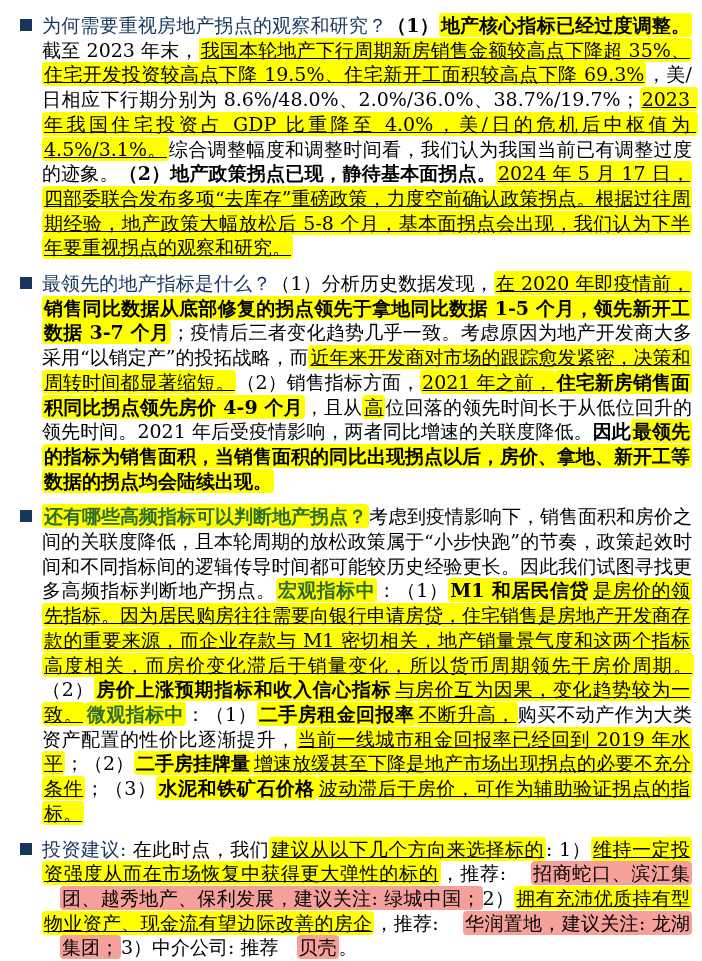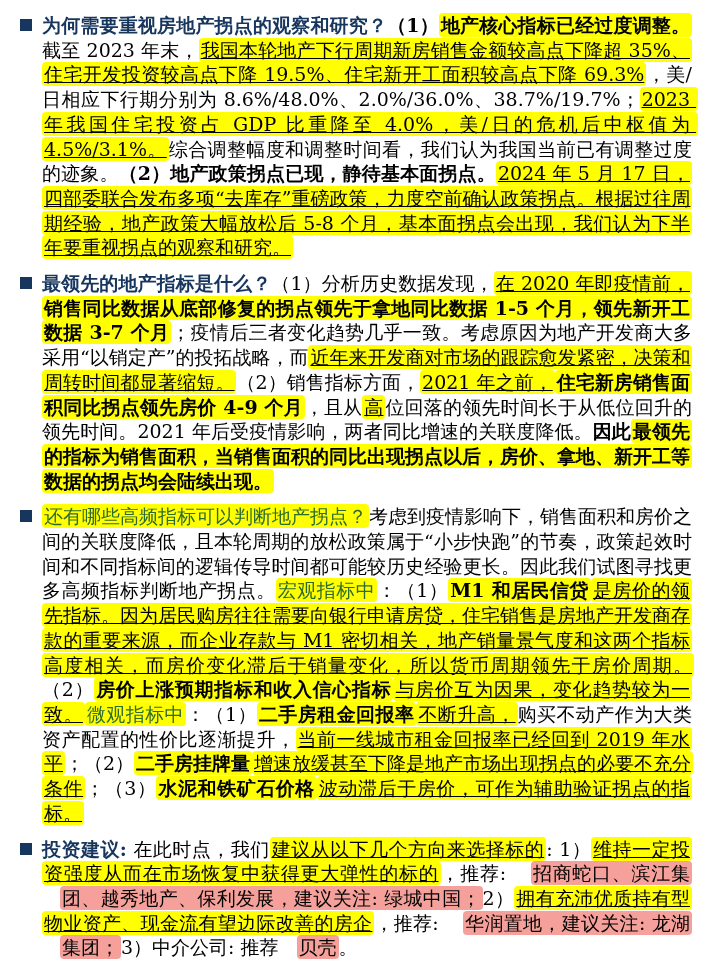--- a/index.html
+++ b/index.html
@@ -34,30 +34,30 @@
     left: 0;
     top: 6px;
     width: 12px;
     height: 12px;
     background: var(--bullet, #17365d);
     display: inline-block;
   }
   .run { white-space: pre-wrap; }
   .r-plain { }
   .r-bold { font-weight: bold; }
-  .r-navy { font-weight: bold; color: var(--navy, #17365d); }
+  .r-navy { font-weight: normal; color: var(--navy, #17365d); }
   .r-y, .r-yb, .r-greeny, .r-pink {
     border-radius: 4px;
     padding: 1px 2px;
     -webkit-box-decoration-break: clone;
     box-decoration-break: clone;
   }
   .r-y  { background: var(--yellow, #ffff00); text-decoration: underline; }
   .r-yb { background: var(--yellow, #ffff00); font-weight: bold; }
-  .r-greeny { background: var(--yellow, #ffff00); font-weight: normal; color: var(--green, #2e6b2e); }
+  .r-greeny { background: var(--yellow, #ffff00); font-weight: bold; color: var(--green, #2e6b2e); }
   .r-pink { background: var(--pink, #f5a09a); margin-left: 18px; }
 </style>
 </head>
 <body>
 
 <main class="doc">
   <div id="paragraphs">
       <div class="para"><span class="bullet"></span><span class="run r-navy">为何需要重视房地产拐点的观察和研究？</span><span class="run r-bold">（1）</span><span class="run r-yb">地产核心指标已经过度调整。</span><span class="run r-plain">截至 2023 年末，</span><span class="run r-y">我国本轮地产下行周期新房销售金额较高点下降超 35%、住宅开发投资较高点下降 19.5%、住宅新开工面积较高点下降 69.3%</span><span class="run r-plain">，美/日相应下行期分别为 8.6%/48.0%、2.0%/36.0%、38.7%/19.7%；</span><span class="run r-y">2023 年我国住宅投资占 GDP 比重降至 4.0%，美/日的危机后中枢值为 4.5%/3.1%。</span><span class="run r-plain">综合调整幅度和调整时间看，我们认为我国当前已有调整过度的迹象。</span><span class="run r-bold">（2）地产政策拐点已现，静待基本面拐点。</span><span class="run r-y">2024 年 5 月 17 日，四部委联合发布多项“去库存”重磅政策，力度空前确认政策拐点。根据过往周期经验，地产政策大幅放松后 5-8 个月，基本面拐点会出现，我们认为下半年要重视拐点的观察和研究。</span></div>
       <div class="para"><span class="bullet"></span><span class="run r-navy">最领先的地产指标是什么？</span><span class="run r-plain">（1）分析历史数据发现，</span><span class="run r-y">在 2020 年即疫情前，</span><span class="run r-yb">销售同比数据从底部修复的拐点领先于拿地同比数据 1-5 个月，领先新开工数据 3-7 个月</span><span class="run r-plain">；疫情后三者变化趋势几乎一致。考虑原因为地产开发商大多采用“以销定产”的投拓战略，而</span><span class="run r-y">近年来开发商对市场的跟踪愈发紧密，决策和周转时间都显著缩短。</span><span class="run r-plain">（2）销售指标方面，</span><span class="run r-y">2021 年之前，</span><span class="run r-yb">住宅新房销售面积同比拐点领先房价 4-9 个月</span><span class="run r-plain">，且从</span><span class="run r-y">高</span><span class="run r-plain">位回落的领先时间长于从低位回升的领先时间。2021 年后受疫情影响，两者同比增速的关联度降低。</span><span class="run r-bold">因此</span><span class="run r-yb">最领先的指标为销售面积，当销售面积的同比出现拐点以后，房价、拿地、新开工等数据的拐点均会陆续出现。</span></div>
       <div class="para"><span class="bullet"></span><span class="run r-greeny">还有哪些高频指标可以判断地产拐点？</span><span class="run r-plain">考虑到疫情影响下，销售面积和房价之间的关联度降低，且本轮周期的放松政策属于“小步快跑”的节奏，政策起效时间和不同指标间的逻辑传导时间都可能较历史经验更长。因此我们试图寻找更多高频指标判断地产拐点。</span><span class="run r-greeny">宏观指标中</span><span class="run r-plain">：（1）</span><span class="run r-yb">M1 和居民信贷</span><span class="run r-y">是房价的领先指标。因为居民购房往往需要向银行申请房贷，住宅销售是房地产开发商存款的重要来源，而企业存款与 M1 密切相关，地产销量景气度和这两个指标高度相关，而房价变化滞后于销量变化，所以货币周期领先于房价周期。</span><span class="run r-plain">（2）</span><span class="run r-yb">房价上涨预期指标和收入信心指标</span><span class="run r-y">与房价互为因果，变化趋势较为一致。</span><span class="run r-greeny">微观指标中</span><span class="run r-plain">：（1）</span><span class="run r-yb">二手房租金回报率</span><span class="run r-y">不断升高，</span><span class="run r-plain">购买不动产作为大类资产配置的性价比逐渐提升，</span><span class="run r-y">当前一线城市租金回报率已经回到 2019 年水平</span><span class="run r-plain">；（2）</span><span class="run r-yb">二手房挂牌量</span><span class="run r-y">增速放缓甚至下降是地产市场出现拐点的必要不充分条件</span><span class="run r-plain">；（3）</span><span class="run r-yb">水泥和铁矿石价格</span><span class="run r-y">波动滞后于房价，可作为辅助验证拐点的指标。</span></div>

